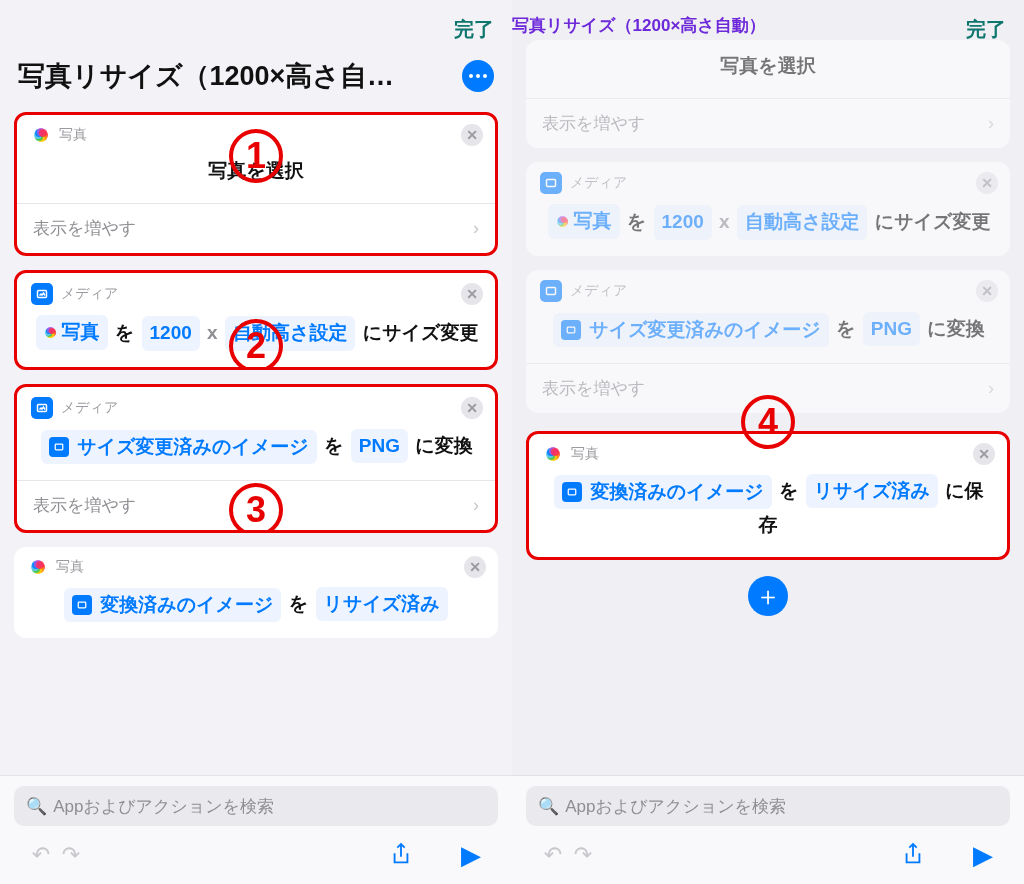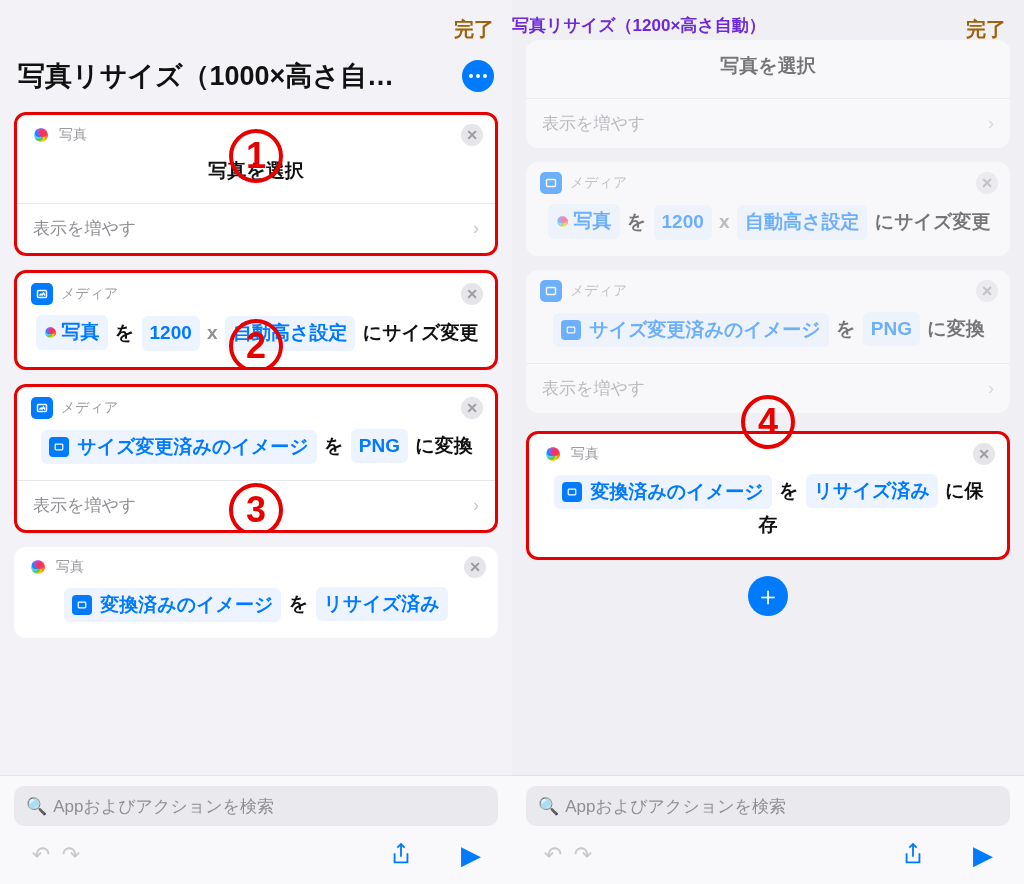--- a/index.html
+++ b/index.html
@@ -29,21 +29,21 @@
   }
   .header-center {
     position: absolute;
     left: 0; right: 0; top: 14px;
     text-align: left;
     font-size: 17px;
     font-weight: 600;
     color: #6d28d9;
   }
   .done-btn {
-    color: #a16207;
+    color: #0f766e;
     font-size: 20px;
     font-weight: 600;
     z-index: 2;
   }
   .title-row {
     display: flex;
     align-items: center;
     padding: 8px 18px 18px;
     gap: 10px;
   }
@@ -236,21 +236,21 @@
   }
 </style>
 </head>
 <body>
 
 <div class="panel">
   <div class="header">
     <div class="done-btn">完了</div>
   </div>
   <div class="title-row">
-    <h1>写真リサイズ（1000×高さ自…</h1>
+    <h1>写真リサイズ（1200×高さ自…</h1>
     <div class="more-btn">
         <span>
           <i class="dot"></i>
         </span>
       </div>
   </div>
 
   <div class="actions">
 
     <div class="card red-box" style="position:relative;">

